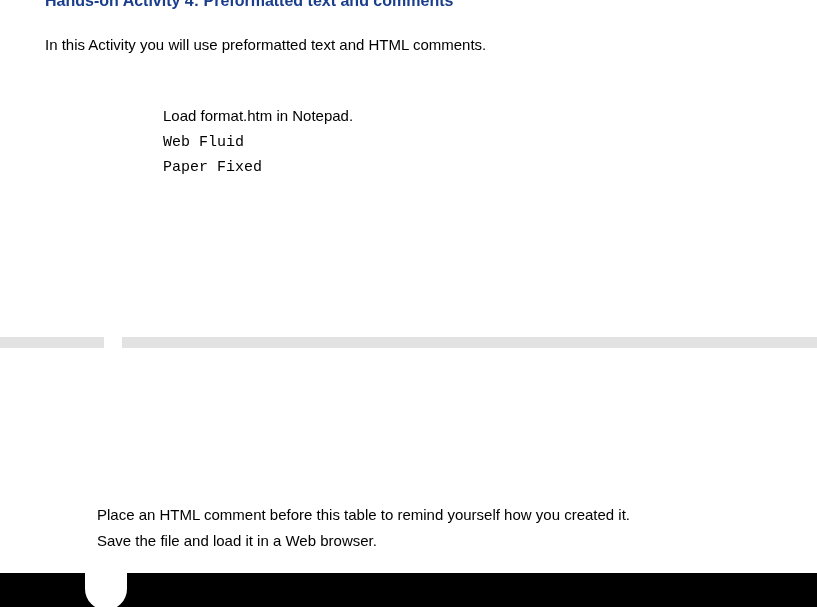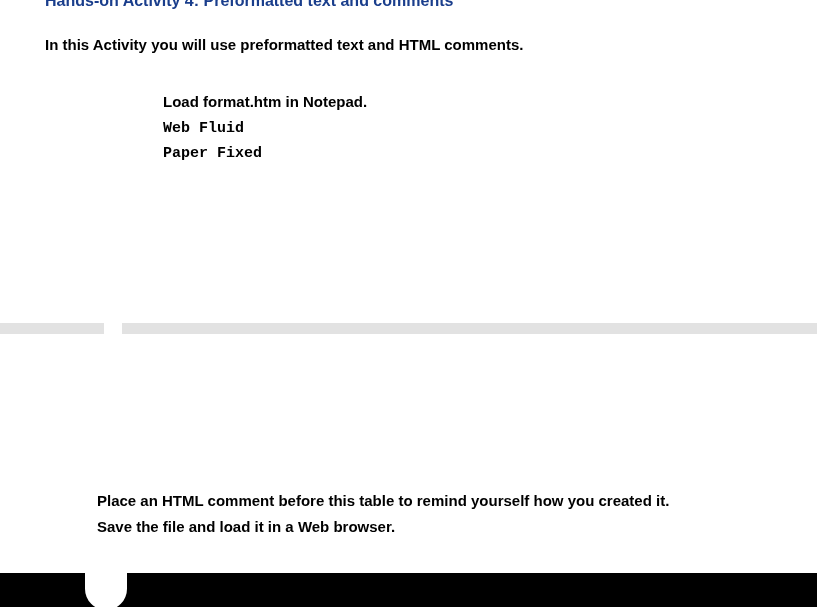--- a/index.html
+++ b/index.html
@@ -1,19 +1,18 @@
 <!DOCTYPE html>
 <html><head>
   <meta charset="utf-8">
   <style>
     * {
       margin: 0;
       padding: 0;
       box-sizing: border-box;
-      font-weight: bold;
     }
     body {
       font-family: Verdana, Geneva, sans-serif;
       font-size: 15px;
       color: #000;
       background: #fff;
       width: 817px;
       height: 607px;
       position: relative;
       overflow: hidden;
@@ -29,21 +28,21 @@
       overflow: hidden;
     }
     .intro {
       padding-left: 45px;
       margin-top: 18px;
       font-size: 15px;
     }
     .steps {
       padding-left: 163px;
       padding-right: 20px;
-      margin-top: 38px;
+      margin-top: 52px;
     }
     .step {
       margin-bottom: 4px;
       line-height: 1.45;
       font-size: 15px;
     }
     .code {
       font-family: "Courier New", Courier, monospace;
       font-size: 15px;
       margin-top: 4px;

